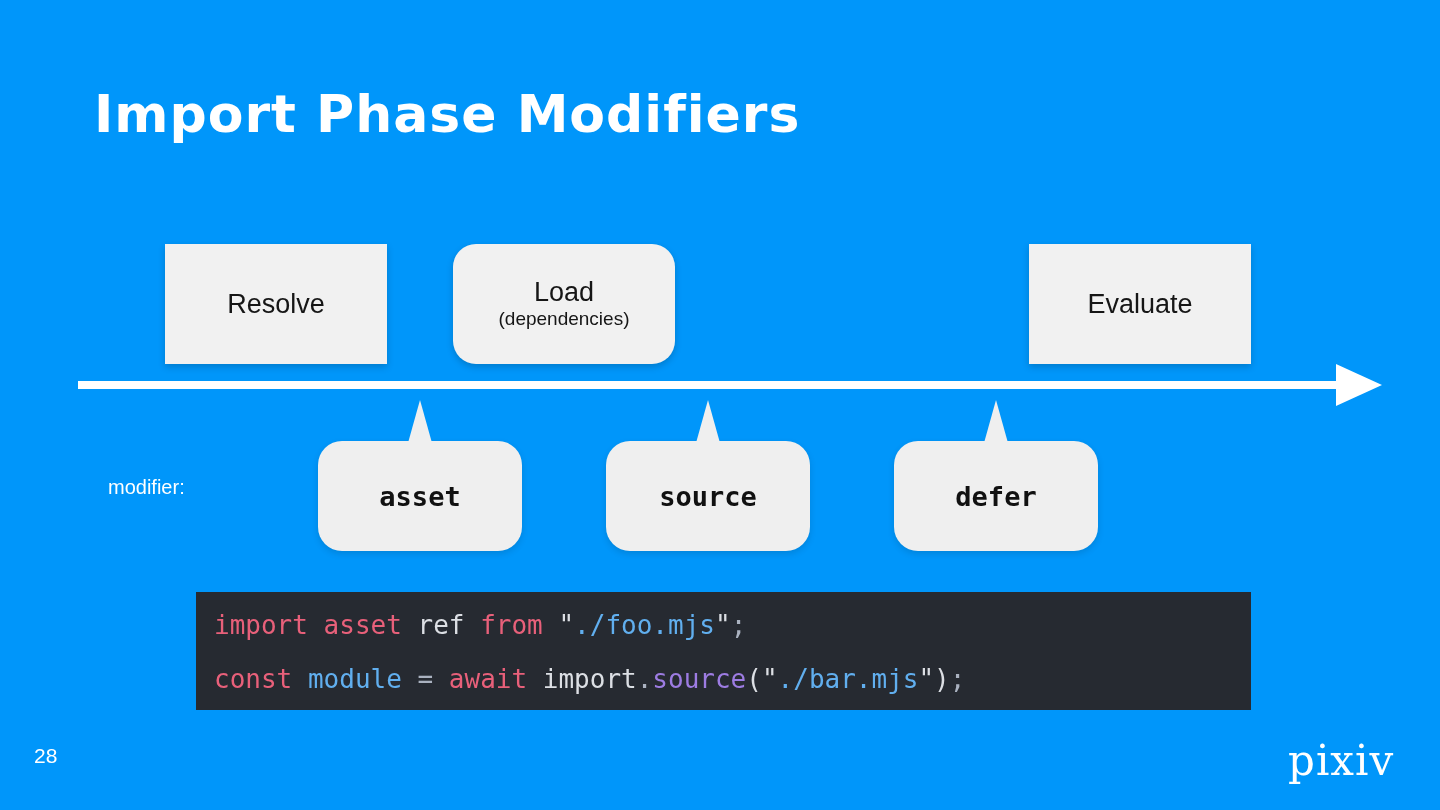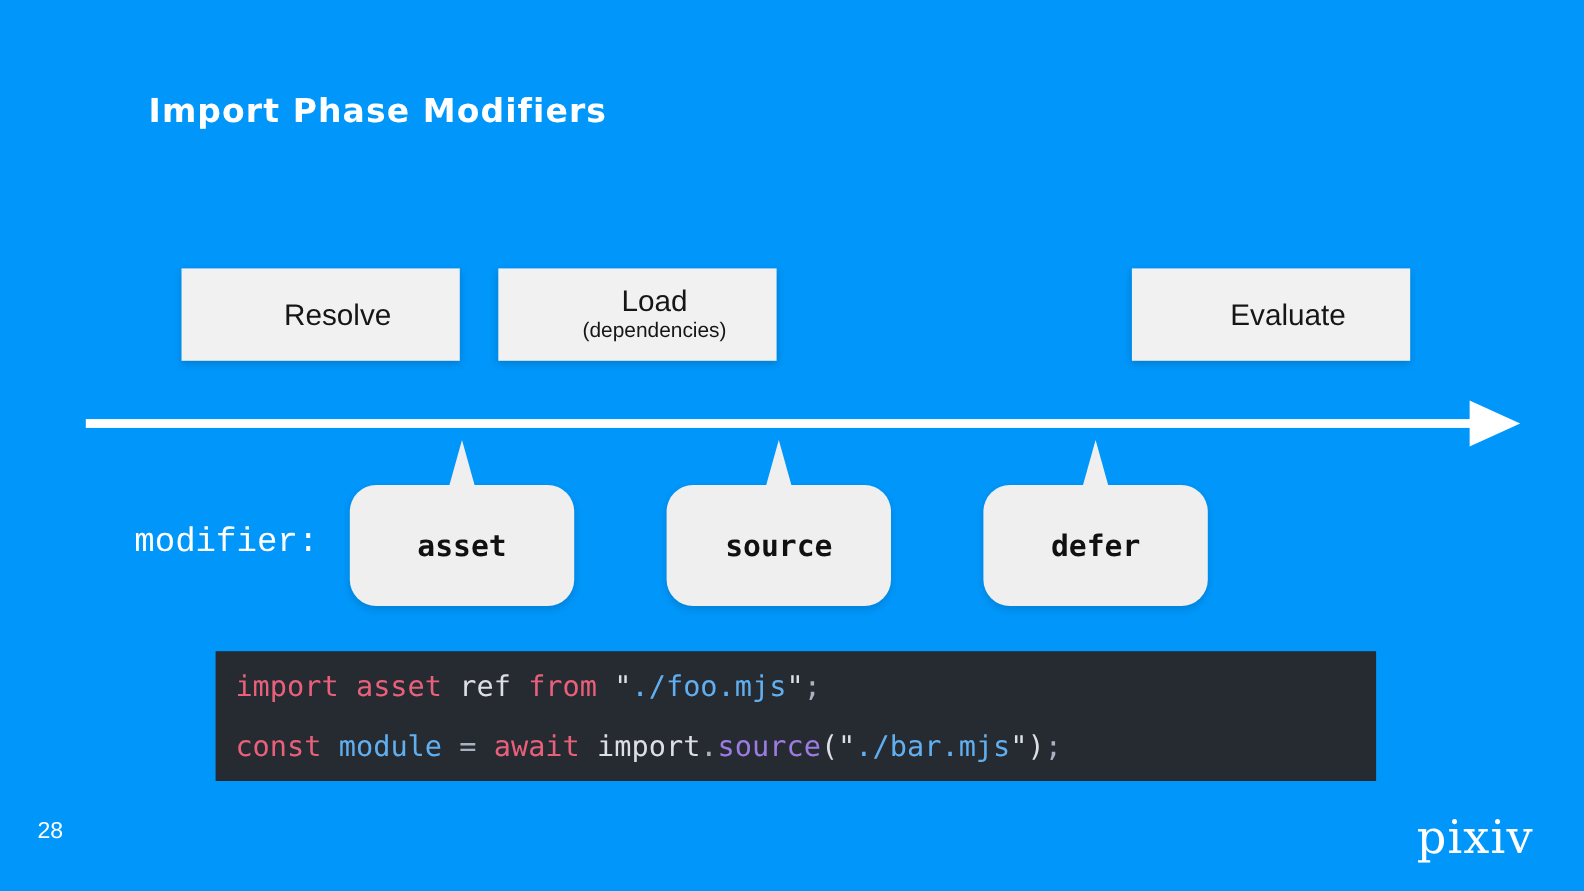--- a/index.html
+++ b/index.html
@@ -3,44 +3,42 @@
 <meta charset="utf-8">
 <style>
   html,body { margin:0; padding:0; background:#222; }
   .stage {
     position:relative; width:1440px; height:810px; overflow:hidden;
     background:#0096fa;
     font-family:"Liberation Sans", sans-serif;
   }
   .slide-title {
     position:absolute; left:94px; top:84px;
-    font-size:30px; font-weight:bold; color:#ffffff; letter-spacing:1px;
+    font-size:52px; font-weight:bold; color:#ffffff; letter-spacing:1px;
     font-family:"DejaVu Sans", sans-serif;
-    margin-left:41px;
   }
   .phase-box {
-    position:absolute; top:244px; width:222px; height:84px;
+    position:absolute; top:244px; width:222px; height:120px;
     background:#f1f1f1; color:#161616;
     display:flex; flex-direction:column; align-items:center; justify-content:center;
     box-shadow:0 3px 7px rgba(0,0,0,0.18);
-    padding-left:31px;
   }
   .phase-box .phase-label { font-size:27px; line-height:30px; }
   .phase-box .phase-sublabel { font-size:19px; line-height:24px; }
-  .pb-0 { left:165px; } .pb-1 { left:453px; } .pb-2 { left:741px; } .pb-3 { left:1029px;align-items:center; }
+  .pb-0 { left:165px; } .pb-1 { left:453px;border-radius:23px; } .pb-2 { left:741px; } .pb-3 { left:1029px;align-items:center; }
 
   .arrow-line { position:absolute; left:78px; top:381px; width:1262px; height:8px; background:#ffffff; }
   .arrow-head {
     position:absolute; left:1336px; top:364px; width:0; height:0;
     border-left:46px solid #ffffff; border-top:21px solid transparent; border-bottom:21px solid transparent;
   }
 
   .modifier-label {
-    position:absolute; left:122px; top:476px;
-    font-size:31px; color:#ffffff; font-family:Liberation Mono, monospace;
+    position:absolute; left:108px; top:476px;
+    font-size:20px; color:#ffffff; font-family:Liberation Sans, sans-serif;
   }
   .bubble {
     position:absolute; top:441px; width:204px; height:110px;
     background:#efefef; border-radius:24px;
     display:flex; align-items:center; justify-content:center;
     font-family:"DejaVu Sans Mono", monospace; font-weight:bold; font-size:27px; color:#111;
     box-shadow:0 3px 7px rgba(0,0,0,0.12);
   }
   .bubble .tail {
     position:absolute; top:-41px; left:50%; transform:translateX(-50%);

